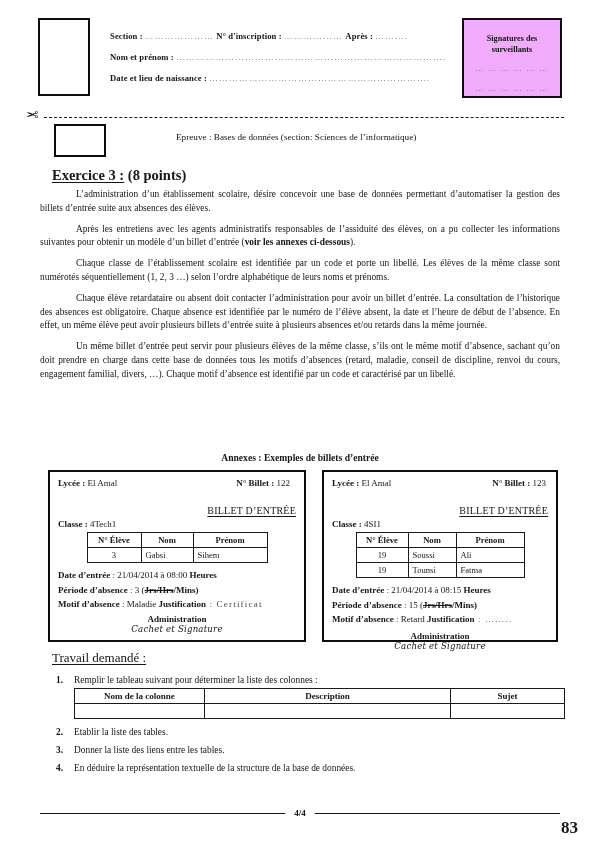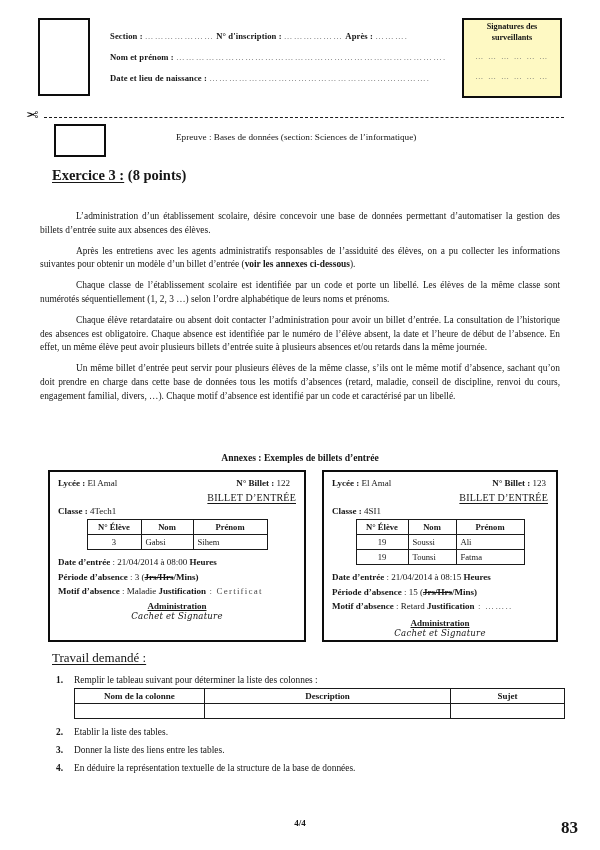--- a/index.html
+++ b/index.html
@@ -40,23 +40,23 @@
   }
   .fld-row { white-space: nowrap; }
   .fld-lbl { font-weight: 700; letter-spacing: .1px; }
   .dots { letter-spacing: 1.3px; color: #5e5e5e; font-weight: 400; }
 
   .hdr-box-right {
     position: absolute;
     left: 424px; top: 0;
     width: 100px; height: 80px;
     border: 2.5px solid #0d0d0d;
-    background: #fef9c3;
+    background: #f0abfc;
     text-align: center;
-    padding-top: 1px;
+    padding-top: 13px;
   }
   .sig-title {
     font-size: 8.2px;
     font-weight: 700;
     line-height: 11px;
   }
   .sig-dots {
     font-size: 8px;
     color: #6a6a6a;
     letter-spacing: 1.4px;
@@ -110,21 +110,21 @@
     position: absolute;
     left: 52px; top: 167px;
     font-size: 14.5px;
     font-weight: 700;
   }
   .ex-title .u { text-decoration: underline; text-underline-offset: 2px; }
 
   
   .body-text {
     position: absolute;
-    left: 40px; top: 210px;
+    left: 40px; top: 188px;
     width: 520px;
     font-size: 9.4px;
     line-height: 13.6px;
     text-align: justify;
   }
   .body-text p {
     margin: 0 0 7.5px 0;
     text-indent: 36px;
   }
   .body-text p:last-child { margin-bottom: 0; }
@@ -156,21 +156,21 @@
     font-size: 9px;
   }
   .ticket.left  { left: 0;     width: 258px; }
   .ticket.right { left: 274px; width: 236px; }
 
   .t-row1 {
     display: flex;
     justify-content: space-between;
     align-items: baseline;
     font-size: 9px;
-    margin-bottom: 4px;
+    margin-bottom: 17px;
   }
   .t-row1 .right-part { margin-right: 6px; }
   .ticket.right .t-row1 .right-part { margin-right: 2px; }
 
   .t-heading {
     text-align: right;
     font-weight: 400;
     font-size: 10px;
     text-decoration: underline;
     text-underline-offset: 2px;
@@ -200,21 +200,20 @@
   .ticket.right .t-table th.c1 { width: 48px; }
   .ticket.right .t-table th.c2 { width: 68px; }
 
   .t-line { font-size: 9px; line-height: 14.5px; white-space: nowrap; }
   .strike { text-decoration: line-through; text-decoration-thickness: 1px; }
   .t-admin {
     text-align: center;
     font-weight: 700;
     font-size: 9px;
     margin-top: 2px;
-    text-decoration: underline;
   }
   .t-cachet {
     text-align: center;
     font-family: "DejaVu Serif", serif;
     font-style: italic;
     font-size: 8.6px;
     margin-top: 0px;
     letter-spacing: .2px;
   }
   .ticket.right .t-admin { margin-top: 4px; }
@@ -265,21 +264,20 @@
   .task.spaced { margin-top: 8px; }
 
   
   .footer {
     position: absolute;
     left: 40px; top: 808px;
     width: 520px;
     display: flex;
     align-items: center;
     gap: 9px;
-    flex-direction: column;
   }
   .footer .rule {
     flex: 1 1 auto;
     border-top: 1.4px solid #111;
   }
   .footer .pg {
     font-size: 9px;
     font-weight: 700;
     white-space: nowrap;
   }

